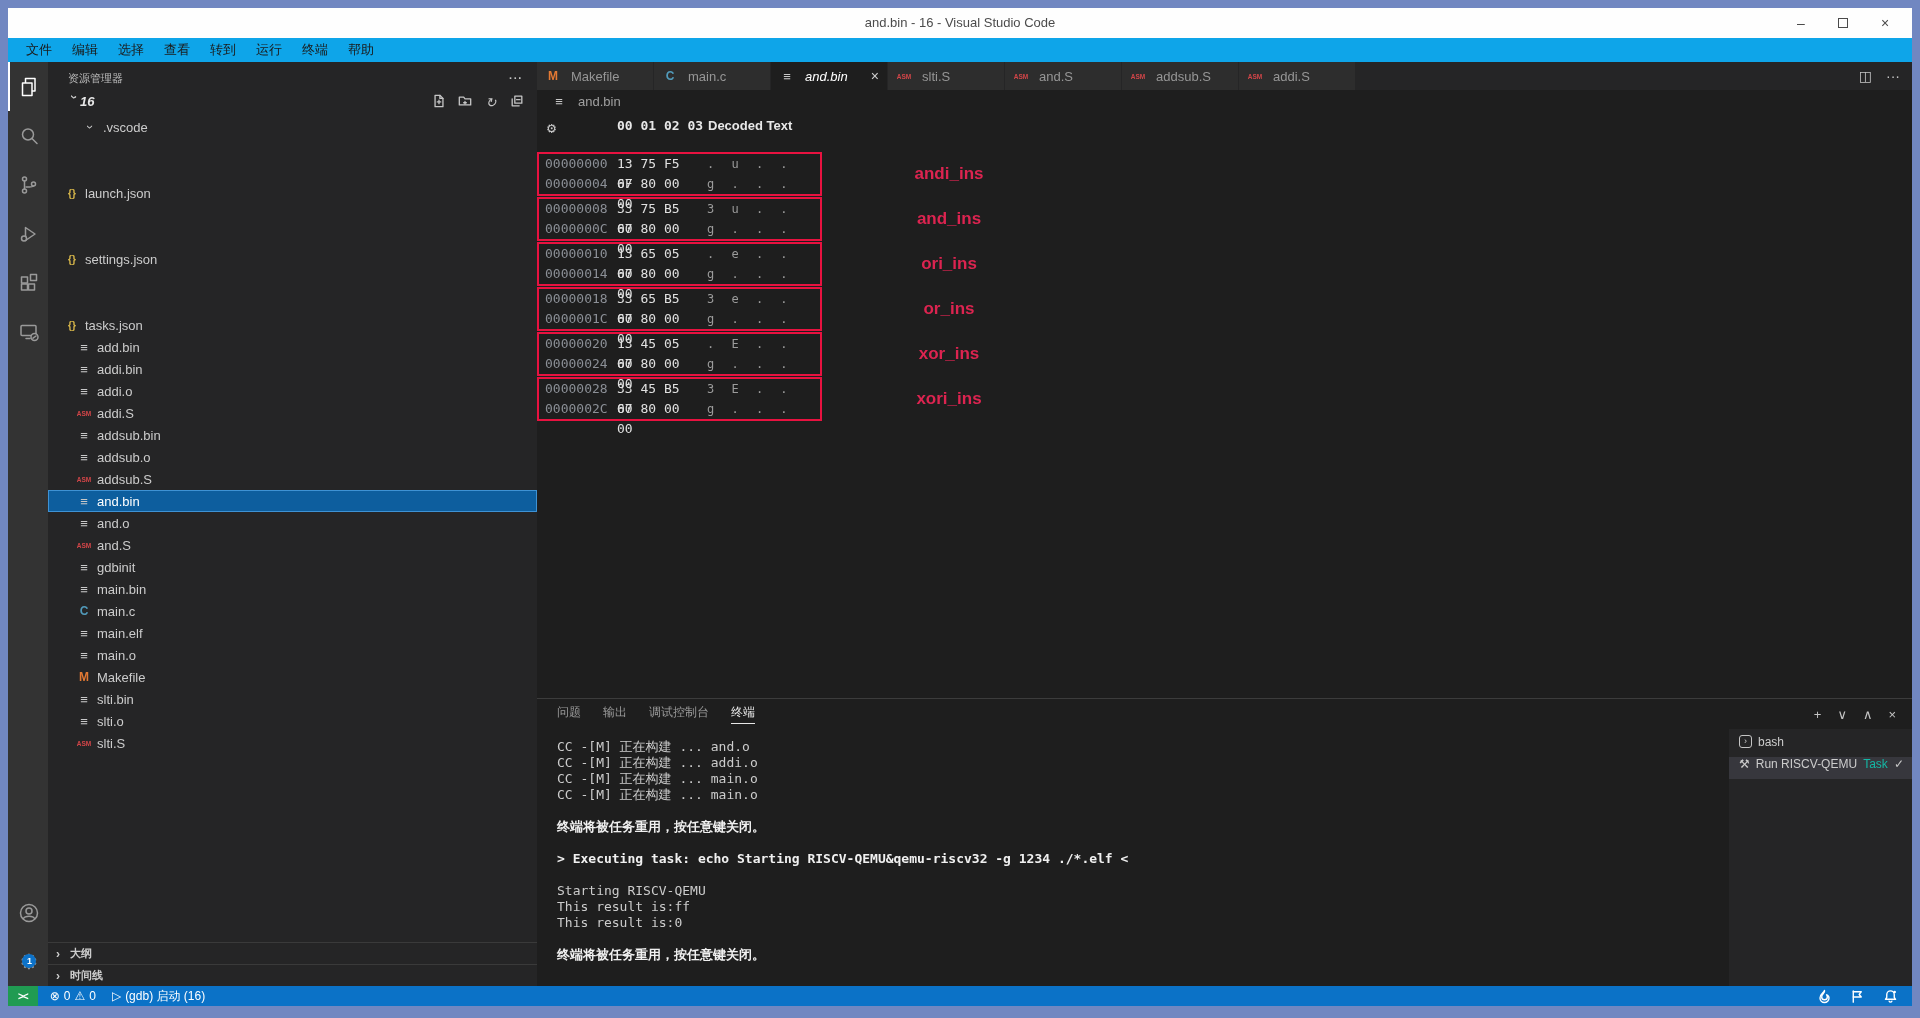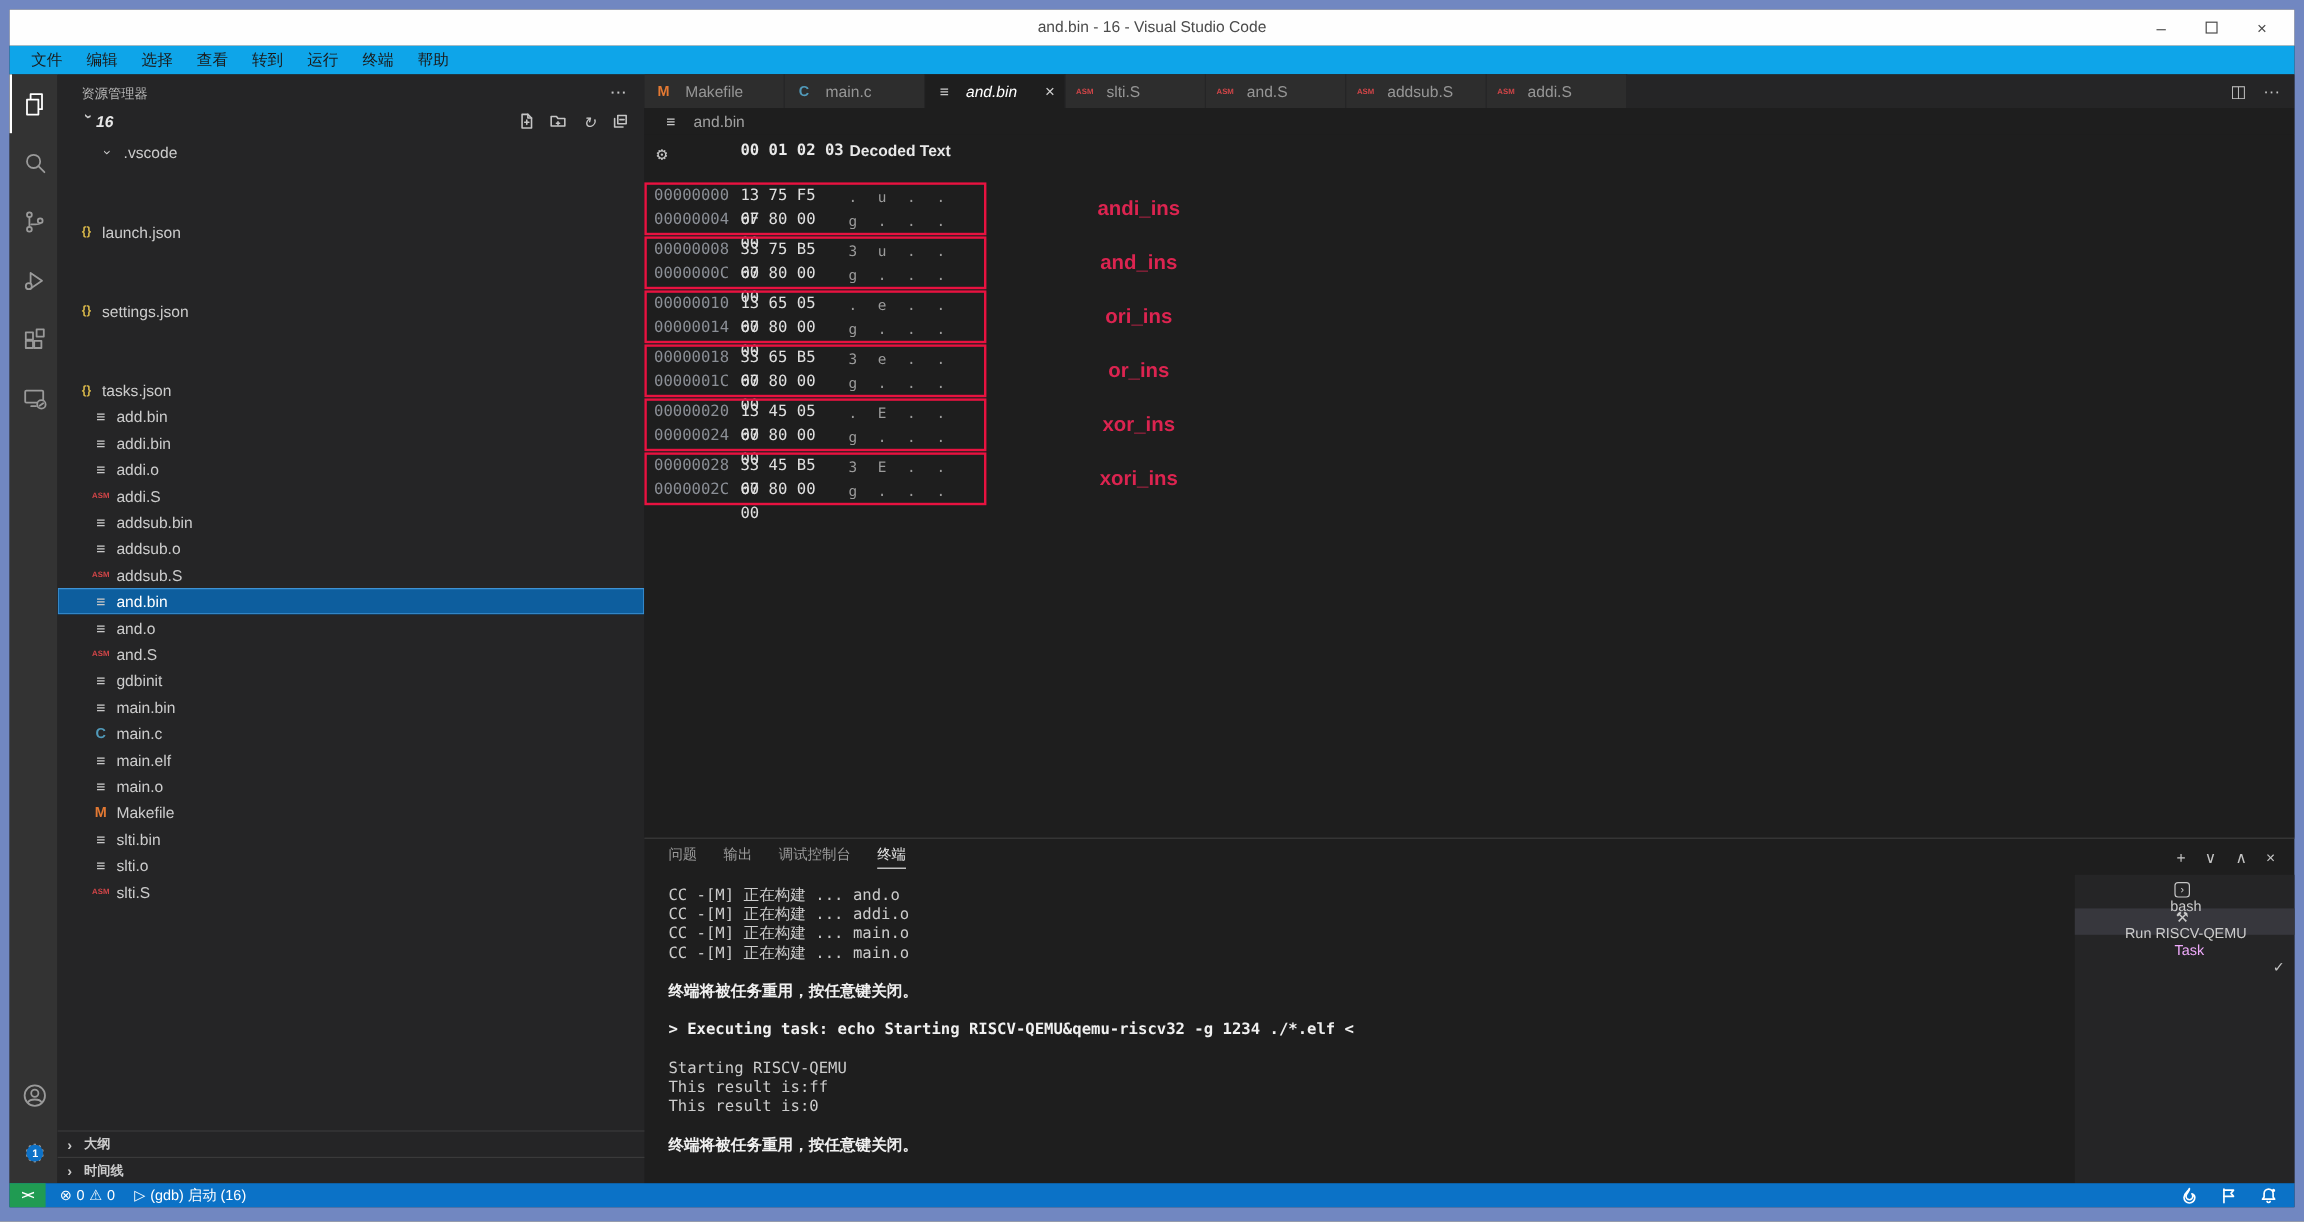--- a/index.html
+++ b/index.html
@@ -85,27 +85,27 @@
   .panel-header { height:30px; display:flex; align-items:center; padding-left:20px; flex:none; }
   .panel-tab { margin-right:22px; font-size:12px; color:#9b9b9b; padding-bottom:2px; border-bottom:1px solid transparent; cursor:pointer; }
   .panel-tab[data-active="true"] { color:#e7e7e7; border-bottom:1px solid #e7e7e7; }
   .panel-actions { margin-left:auto; display:flex; align-items:center; gap:16px; padding-right:16px; color:#c5c5c5; font-size:13px; }
   .panel-actions span { cursor:pointer; }
   .panel-body { flex:1; display:flex; min-height:0; }
   .terminal-output { flex:1; padding:10px 0 0 20px; font-family:"DejaVu Sans Mono",monospace; font-size:13px; line-height:16px; color:#cccccc; overflow:hidden; }
   .tline { min-height:16px; white-space:pre; }
   .tline[data-bold="true"] { color:#f0f0f0; font-weight:bold; }
   .terminal-list { width:183px; background:#252526; padding-top:6px; flex:none; }
-  .tlist-row { height:22px; display:flex; align-items:center; padding:0 8px 0 10px; font-size:12px; color:#cccccc; cursor:pointer;flex-direction:column; }
+  .tlist-row { height:22px; display:flex; align-items:flex-start; padding:0 8px 0 10px; font-size:12px; color:#cccccc; cursor:pointer; }
   .tlist-row[data-selected="true"] { background:#37373d; }
   .tl-icon { display:inline-flex; justify-content:center; align-items:center; margin-right:6px; flex:none; }
   .tl-icon[data-icon="terminal"] { width:13px; height:13px; border:1px solid #c5c5c5; border-radius:3px; font-size:9px; line-height:11px; }
   .tl-icon[data-icon="terminal"]::before { content:"\203A"; }
   .tl-icon[data-icon="tools"]::before { content:"\2692"; font-size:12px; }
-  .tl-badge { margin-left:6px; color:#f0abfc; }
+  .tl-badge { margin-left:6px; color:#14b8a6; }
   .tl-check { margin-left:auto; color:#c5c5c5; }
 
   
   .statusbar { height:20px; background:#0b72c7; display:flex; align-items:center; color:#ffffff; font-size:12px; flex:none; }
   .sb-remote { height:100%; background:#209b52; display:flex; align-items:center; padding:0 10px; font-size:10px; font-weight:bold; letter-spacing:-1px; margin-right:12px; cursor:pointer; }
   .sb-item { display:flex; align-items:center; gap:4px; margin-right:16px; cursor:pointer; }
   .sb-right { margin-left:auto; display:flex; align-items:center; gap:18px; padding-right:14px; }
   .sb-right svg { display:block; cursor:pointer; }
 
   svg.icon { stroke:currentColor; fill:none; stroke-width:1.5; stroke-linecap:round; stroke-linejoin:round; }

